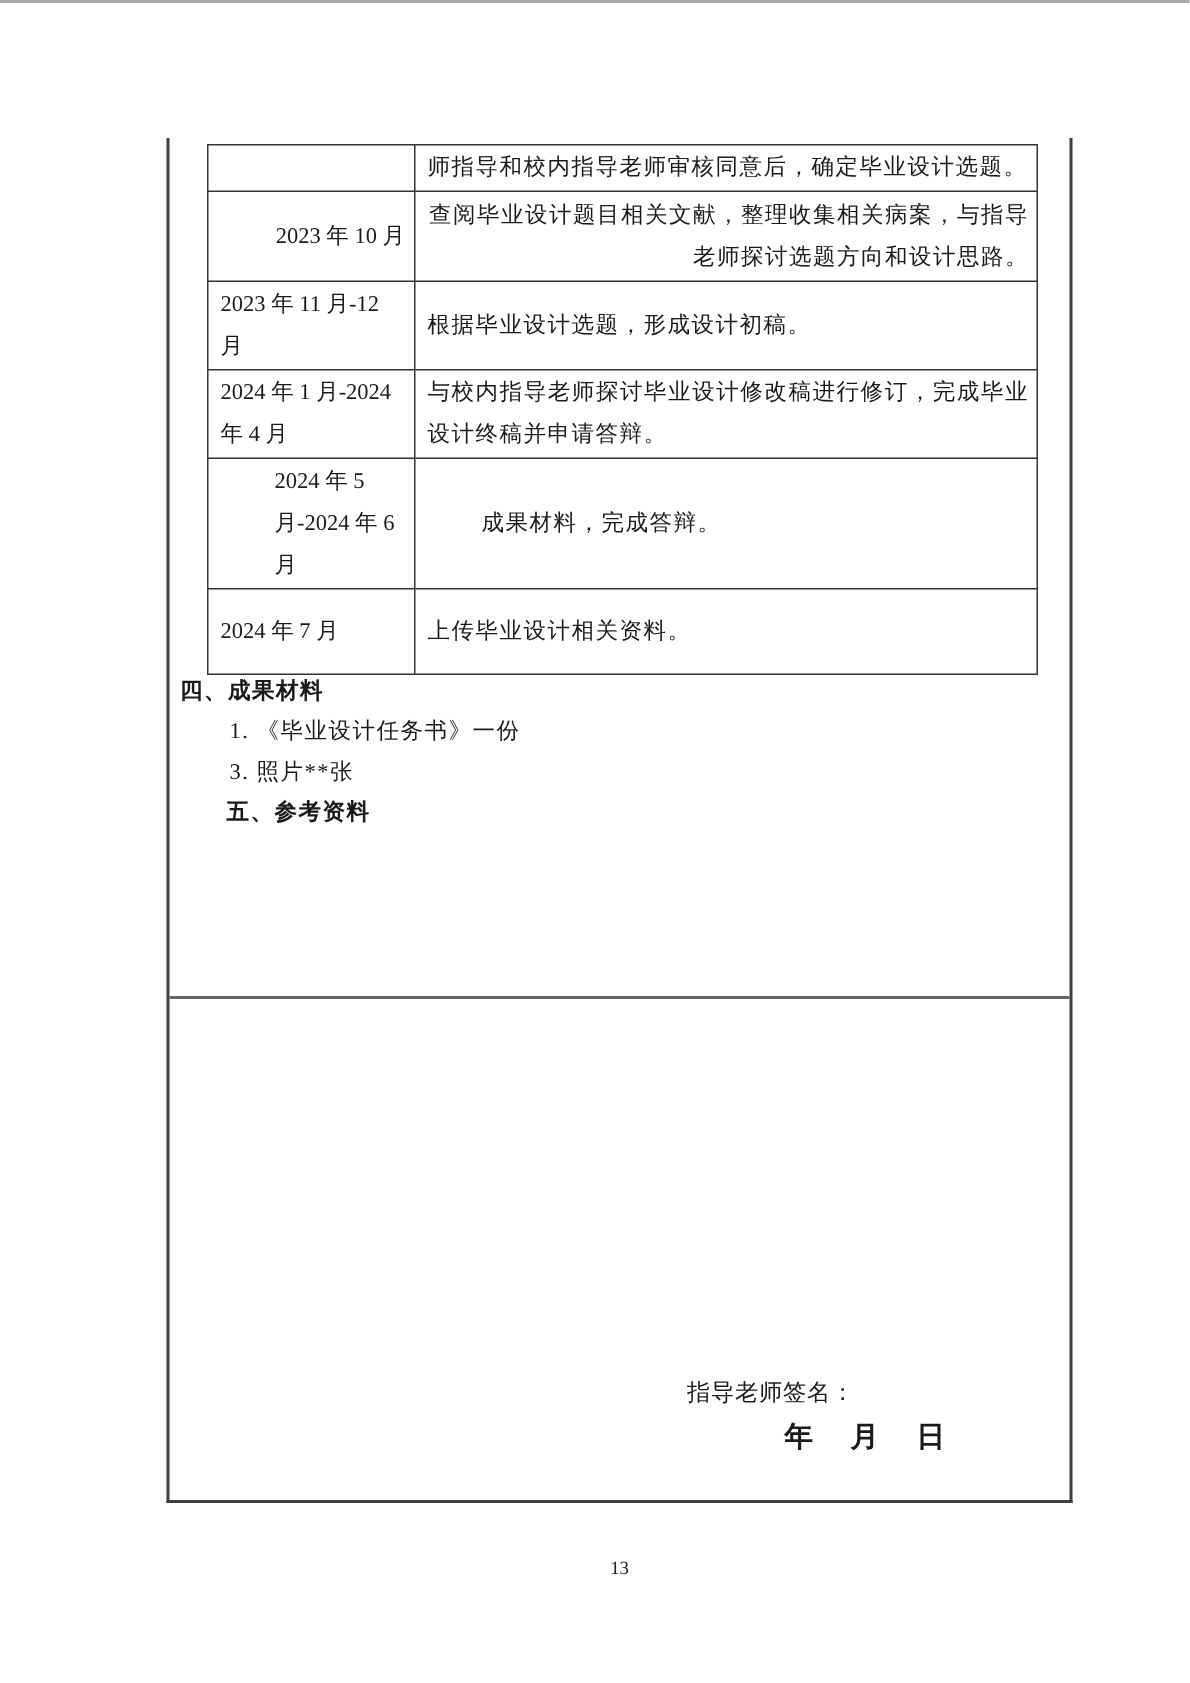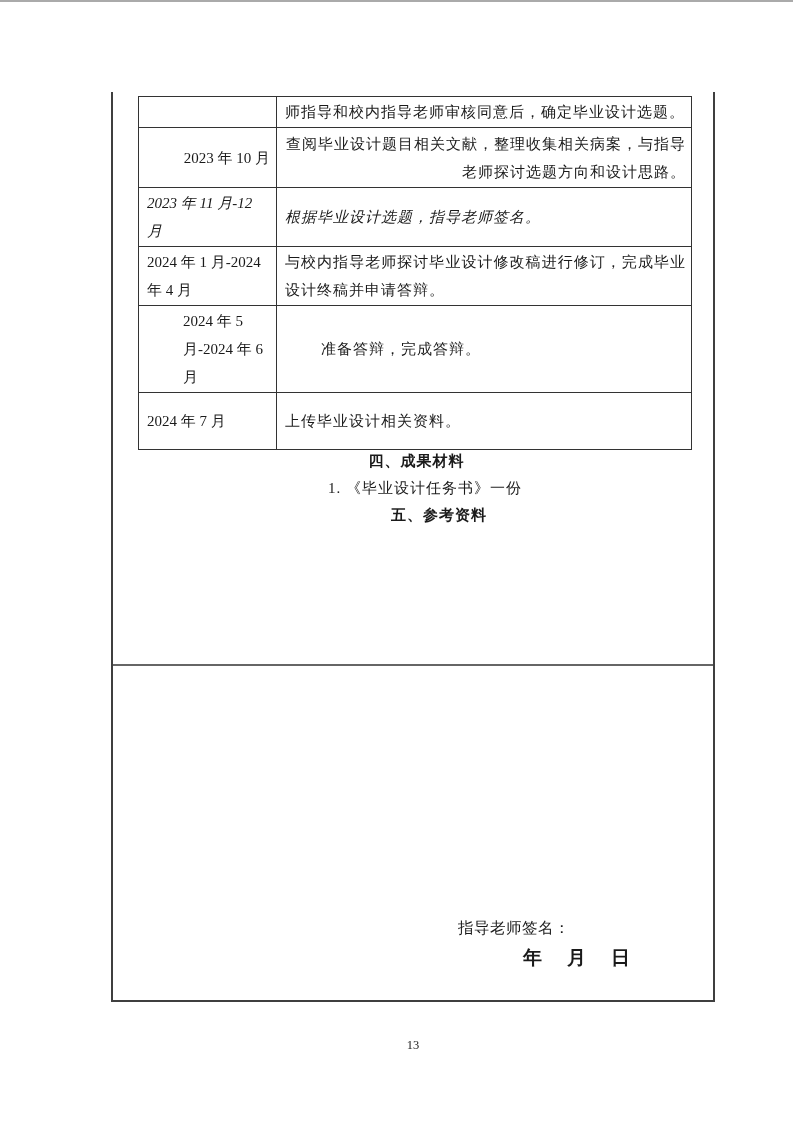--- a/index.html
+++ b/index.html
@@ -55,42 +55,41 @@
   }
   .schedule-table td.task-cell {
     width: 415px;
     padding: 1px 5px 1px 8px;
     letter-spacing: 1px;
     text-align: justify;
     box-sizing: border-box;
   }
   .schedule-table tr:nth-child(1) td { height: 30px; }
   .schedule-table tr:nth-child(2) td { height: 60px; text-align: right; }
-  .schedule-table tr:nth-child(3) td { height: 57px; font-style: italic; }
+  .schedule-table tr:nth-child(3) td { height: 57px; }
   .schedule-table tr:nth-child(4) td { height: 57px; }
   .schedule-table tr:nth-child(5) td { height: 57px; padding-left: 44px; }
   .schedule-table tr:nth-child(6) td { height: 57px; }
   .schedule-table tr:nth-child(7) td { height: 31px; }
   .sections {
     position: absolute;
     left: 0;
     top: 356px;
     width: 100%;
-    text-align: center;
   }
   .sec-line {
     height: 27px;
     line-height: 27px;
     font-size: 15px;
     letter-spacing: 1px;
     white-space: nowrap;
   }
   .sec-heading { font-weight: bold; padding-left: 7px; }
-  .sec-item    { padding-left: 24px; font-family: Liberation Serif, serif; }
-  .sec-heading-2 { font-weight: bold; padding-left: 52px; }
+  .sec-item    { padding-left: 40px; font-family: Liberation Serif, serif; }
+  .sec-heading-2 { font-weight: bold; padding-left: 38px; }
   .h-divider {
     position: absolute;
     left: 0;
     top: 572px;
     width: 100%;
     height: 2px;
     background: #666666;
   }
   .sig-label {
     position: absolute;
@@ -132,40 +131,41 @@
       <tr>
         <td class="date-cell"></td>
         <td class="task-cell">师指导和校内指导老师审核同意后，确定毕业设计选题。</td>
       </tr>
       <tr>
         <td class="date-cell">2023 年 10 月</td>
         <td class="task-cell">查阅毕业设计题目相关文献，整理收集相关病案，与指导老师探讨选题方向和设计思路。</td>
       </tr>
       <tr>
         <td class="date-cell">2023 年 11 月-12 月</td>
-        <td class="task-cell">根据毕业设计选题，指导老师签名。</td>
+        <td class="task-cell">根据毕业设计选题，形成设计初稿。</td>
       </tr>
       <tr>
         <td class="date-cell">2024 年 1 月-2024 年 4 月</td>
         <td class="task-cell">与校内指导老师探讨毕业设计修改稿进行修订，完成毕业设计终稿并申请答辩。</td>
       </tr>
       <tr>
         <td class="date-cell">2024 年 5 月-2024 年 6 月</td>
-        <td class="task-cell">准备答辩，完成答辩。</td>
+        <td class="task-cell">成果材料，完成答辩。</td>
       </tr>
       <tr>
         <td class="date-cell">2024 年 7 月</td>
         <td class="task-cell">上传毕业设计相关资料。</td>
       </tr>
     </tbody>
   </table>
 
   <div class="sections">
     <div class="sec-line sec-heading">四、成果材料</div>
     <div class="sec-line sec-item">1. 《毕业设计任务书》一份</div>
+    <div class="sec-line sec-item">3. 照片**张</div>
     <div class="sec-line sec-heading-2">五、参考资料</div>
   </div>
 
   <div class="h-divider"></div>
 
   <div class="sig-label">指导老师签名：</div>
   <div class="sig-date">年　月　日</div>
 
 </div>
 

